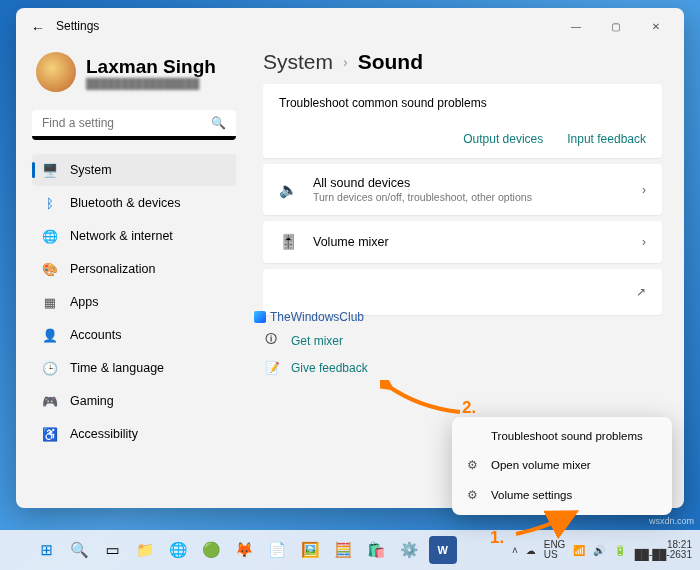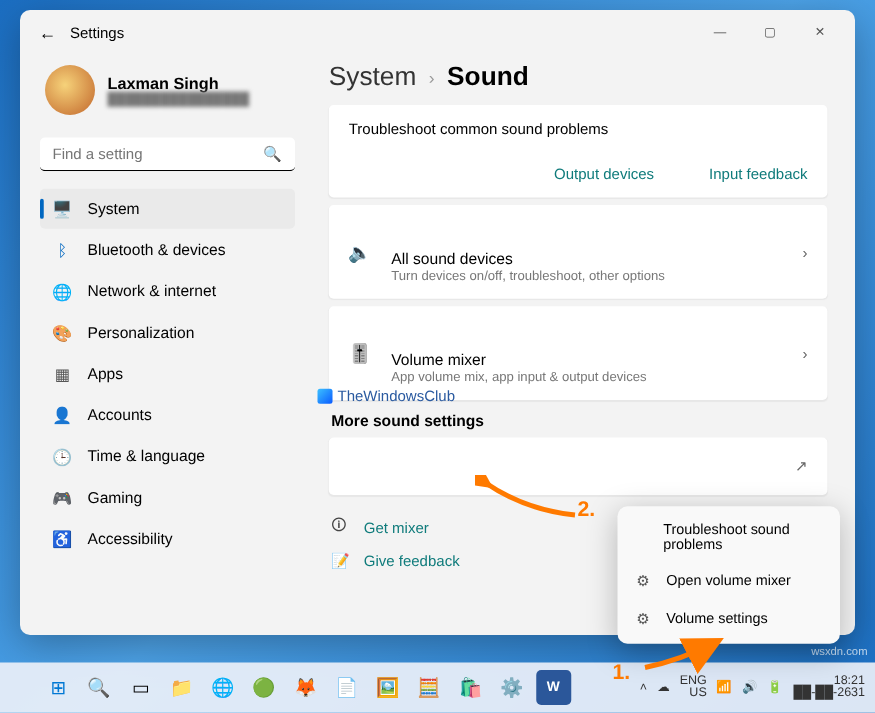--- a/index.html
+++ b/index.html
@@ -7,62 +7,62 @@
 .window { position: absolute; top: 8px; left: 16px; width: 668px; height: 500px; background: #f3f3f3; border-radius: 8px; box-shadow: 0 8px 32px rgba(0,0,0,.3); display: flex; flex-direction: column; overflow: hidden; }
 .titlebar { display: flex; align-items: center; height: 36px; padding: 0 8px; }
 .titlebar .back { width: 28px; text-align: center; font-size: 14px; cursor: pointer; }
 .titlebar .title { font-size: 12px; margin-left: 4px; }
 .winbtns { margin-left: auto; display: flex; }
 .winbtn { width: 40px; height: 30px; display: flex; align-items: center; justify-content: center; font-size: 10px; color: #555; cursor: pointer; }
 .body { flex: 1; display: flex; overflow: hidden; }
 .sidebar { width: 228px; padding: 0 8px 8px 16px; overflow-y: auto; }
 .user { display: flex; align-items: center; gap: 10px; padding: 8px 4px 14px; }
 .avatar { width: 40px; height: 40px; border-radius: 50%; background: radial-gradient(circle at 40% 40%, #f6d27a, #c1652a); }
-.user .name { font-size: 13px; font-weight: 600; }
+.user .name { font-size: 19px; font-weight: 600; }
 .user .email { font-size: 10px; color: #777; filter: blur(1.5px); }
-.search { display: flex; align-items: center; background: #fff; border-bottom: 1px solid #000000; border-radius: 4px; padding: 6px 10px; margin: 4px 0 14px; }
+.search { display: flex; align-items: center; background: #fff; border-bottom: 4px solid #000000; border-radius: 4px; padding: 6px 10px; margin: 4px 0 14px; }
 .search input { border: none; outline: none; flex: 1; font-size: 12px; background: transparent; }
 .search .sicon { font-size: 12px; color: #555; }
 .navlist { display: flex; flex-direction: column; gap: 1px; }
 .navitem { display: flex; align-items: center; gap: 12px; padding: 8px 10px; border-radius: 4px; font-size: 12.5px; cursor: pointer; position: relative; }
 .navitem.active { background: #eaeaea; }
 .navitem.active::before { content: ""; position: absolute; left: 0; top: 8px; bottom: 8px; width: 3px; background: #0067c0; border-radius: 2px; }
 .navicon { width: 16px; height: 16px; display: flex; align-items: center; justify-content: center; font-size: 13px; }
 .main { flex: 1; padding: 6px 22px 10px 18px; overflow-y: auto; border-left: 1px solid rgba(0,0,0,0); }
 .crumb { font-size: 21px; display: flex; align-items: center; gap: 10px; margin-bottom: 10px; }
 .crumb .parent { font-weight: 400; color: #333; }
 .crumb .sep { color: #999; font-size: 14px; }
 .crumb .current { font-weight: 600; }
 .card { background: #fff; border-radius: 4px; padding: 12px 16px; margin-bottom: 6px; font-size: 12px; box-shadow: 0 1px 1px rgba(0,0,0,.05); }
 .card.row { display: flex; align-items: center; gap: 14px; cursor: pointer; }
 .card .cicon { width: 20px; font-size: 15px; color: #555; }
-.card .ctext .ct { font-size: 12.5px; margin-top: 24px; }
+.card .ctext .ct { font-size: 12.5px; }
 .card .ctext .cs { font-size: 10.5px; color: #777; margin-top: 1px; }
 .card .chev { margin-left: auto; color: #666; font-size: 12px; }
 .troubleshoot .links { display: flex; justify-content: flex-end; gap: 24px; margin-top: 22px; }
-.troubleshoot .links a { color: #0f7b7b; font-size: 12px; text-decoration: none; cursor: pointer; margin-left: 20px; }
+.troubleshoot .links a { color: #0f7b7b; font-size: 12px; text-decoration: none; cursor: pointer; }
 .section-title { font-size: 12.5px; font-weight: 600; margin: 10px 2px 6px; }
 .helplinks { margin-top: 10px; }
 .helplinks .hl { display: flex; align-items: center; gap: 10px; padding: 5px 2px; font-size: 12px; }
 .helplinks .hl .hi { width: 16px; color: #444; }
 .helplinks .hl .ht { color: #0f7b7b; cursor: pointer; }
 .watermark { position: absolute; top: 310px; left: 254px; font-size: 12px; color: #2a5aa0; display: flex; align-items: center; gap: 4px; z-index: 5; pointer-events: none; }
 .watermark .sq { width: 12px; height: 12px; background: linear-gradient(135deg,#3cc1ff,#0a5aff); border-radius: 2px; }
 .arrow { position: absolute; z-index: 6; pointer-events: none; }
 .arrow2 { top: 380px; left: 380px; }
 .arrow1 { top: 510px; left: 510px; }
 .numlabel { position: absolute; font-size: 17px; font-weight: 700; color: #ff7a00; z-index: 6; }
-.ctxmenu { position: absolute; right: 28px; bottom: 55px; width: 178px; background: #f9f9f9; border-radius: 8px; box-shadow: 0 6px 24px rgba(0,0,0,.25); padding: 5px; z-index: 4; }
+.ctxmenu { position: absolute; right: 28px; bottom: 55px; width: 220px; background: #f9f9f9; border-radius: 8px; box-shadow: 0 6px 24px rgba(0,0,0,.25); padding: 5px; z-index: 4; }
 .ctxitem { display: flex; align-items: center; gap: 10px; padding: 8px 10px; font-size: 11.5px; border-radius: 4px; cursor: pointer; }
 .ctxitem .ci { width: 14px; color: #555; font-size: 12px; }
 .taskbar { position: absolute; bottom: 0; left: 0; right: 0; height: 40px; background: rgba(235,240,248,.92); display: flex; align-items: center; padding: 0 8px; gap: 6px; }
 .tcenter { display: flex; gap: 5px; margin: 0 auto; }
 .ticon { width: 28px; height: 28px; border-radius: 4px; display: flex; align-items: center; justify-content: center; font-size: 15px; cursor: pointer; }
 .tray { display: flex; align-items: center; gap: 8px; font-size: 10px; color: #333; margin-left: auto; }
-.tray .lang { line-height: 1; text-align: right; }
+.tray .lang { line-height: 1; text-align: left; }
 .tray .clock { line-height: 1; text-align: right; }
 .wsx { position: absolute; right: 6px; bottom: 44px; font-size: 9px; color: rgba(255,255,255,.7); }
 </style>
 </head>
 <body>
 
 <div class="window">
   <div class="titlebar">
     <div class="back">←</div>
     <div class="title">Settings</div>
@@ -142,25 +142,23 @@
         <div class="ctext">
           <div class="ct">All sound devices</div>
           <div class="cs">Turn devices on/off, troubleshoot, other options</div>
         </div>
         <div class="chev">›</div>
       </div>
       <div class="card row">
         <div class="cicon">🎚️</div>
         <div class="ctext">
           <div class="ct">Volume mixer</div>
-          <div class="cs">App volume mix, app input &amp; output devices</div>
         </div>
         <div class="chev">›</div>
       </div>
-      <div class="section-title">More sound settings</div>
       <div class="card row" style="padding:16px;">
         <div class="chev">↗</div>
       </div>
       <div class="helplinks">
         <div class="hl">
           <span class="hi">🛈</span>
           <span class="ht">Get mixer</span>
         </div>
         <div class="hl">
           <span class="hi">📝</span>

